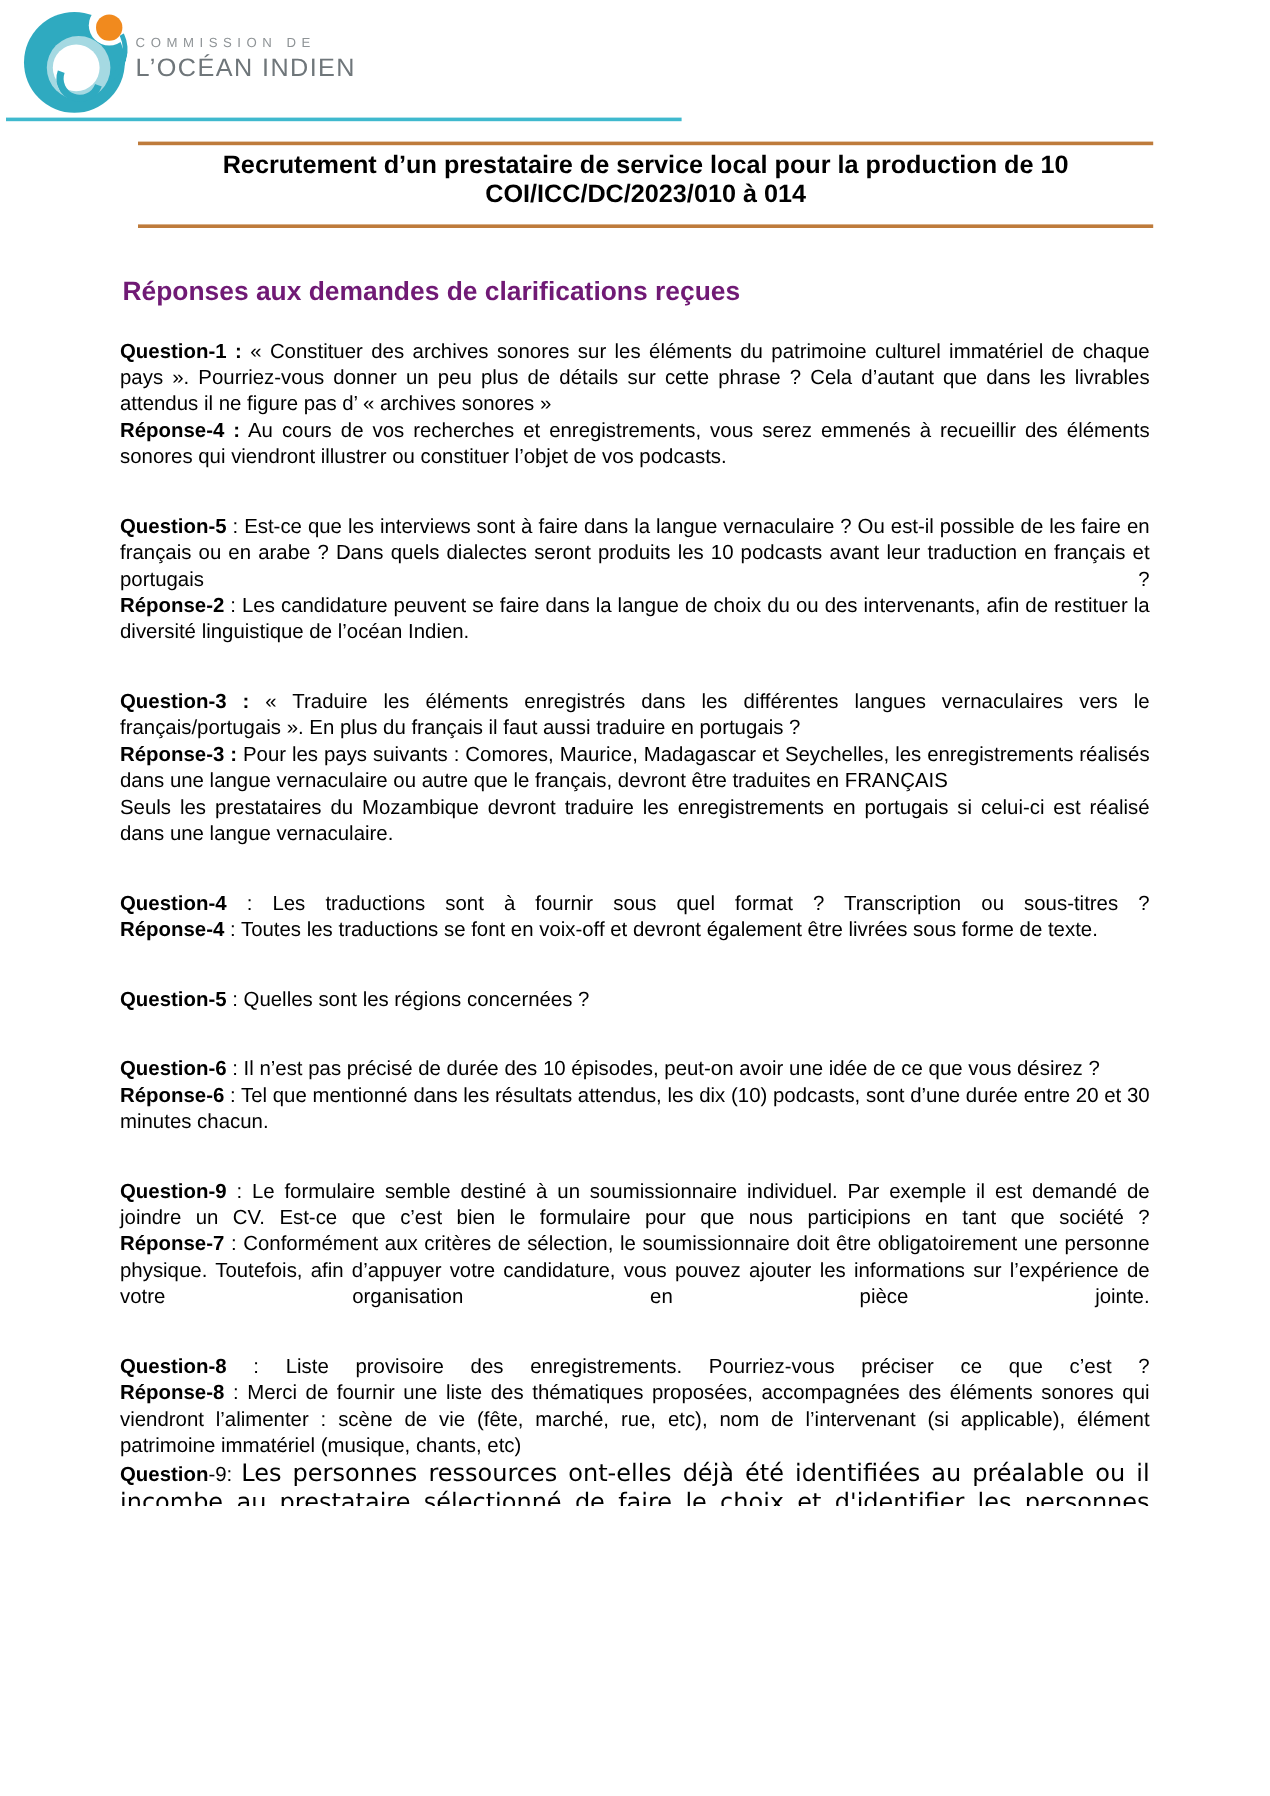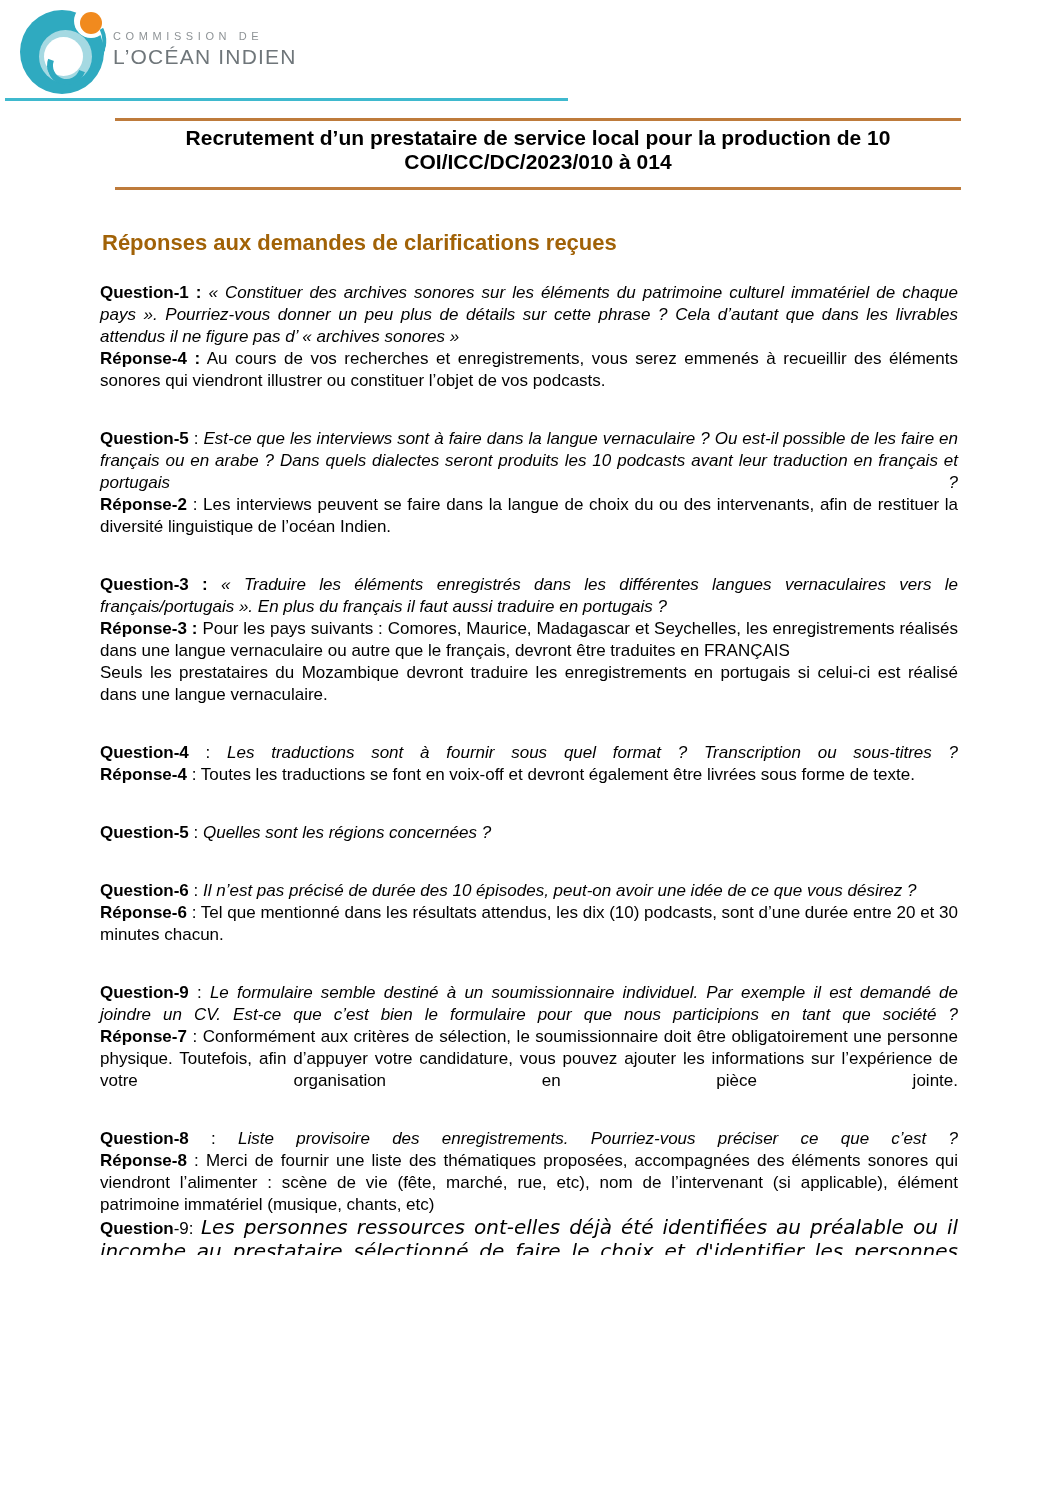--- a/index.html
+++ b/index.html
@@ -25,31 +25,31 @@
   
   .teal-rule{position:absolute;left:5px;top:98px;width:563px;height:3px;background:#3FB9CE;}
 
   
   .title-block{position:absolute;left:115px;top:118px;width:846px;text-align:center;}
   .title-rule-top{border-top:3px solid #BE7B3B;margin-bottom:5px;}
   .title-line{font-weight:bold;font-size:21px;line-height:24px;}
   .title-rule-bottom{border-top:3px solid #BE7B3B;margin-top:13px;}
 
   
-  .section-heading{position:absolute;left:102px;top:230px;font-size:22px;font-weight:bold;color:#a16207;}
+  .section-heading{position:absolute;left:102px;top:230px;font-size:22px;font-weight:bold;color:#701a75;}
 
   
   .content{position:absolute;left:100px;top:282px;width:858px;
            font-size:17px;line-height:22px;text-align:justify;}
   .qa-block{margin-bottom:36px;}
   .qa-block.tight{margin-bottom:0;}
   .para{text-align:justify;}
   .stretch-last{text-align-last:justify;}
   .b{font-weight:bold;}
-  .i{font-style:italic;}
+  .i{}
   .q9{font-family:"DejaVu Sans",sans-serif;font-size:20px;}
 </style>
 </head>
 <body>
 
 <div class="page">
 
   <div class="logo">
     <span class="lc ring"></span>
     <span class="lc notch"></span>
@@ -77,21 +77,21 @@
 
   <div class="content">
 
     <div class="qa-block">
       <div class="para"><span class="b">Question-1 :</span><span> </span><span class="i">« Constituer des archives sonores sur les éléments du patrimoine culturel immatériel de chaque pays ». Pourriez-vous donner un peu plus de détails sur cette phrase ? Cela d’autant que dans les livrables attendus il ne figure pas d’ « archives sonores »</span></div>
       <div class="para"><span class="b">Réponse-4 :</span><span> </span><span>Au cours de vos recherches et enregistrements, vous serez emmenés à recueillir des éléments sonores qui viendront illustrer ou constituer l’objet de vos podcasts.</span></div>
     </div>
 
     <div class="qa-block">
       <div class="para stretch-last"><span class="b">Question-5</span><span> : </span><span class="i">Est-ce que les interviews sont à faire dans la langue vernaculaire ? Ou est-il possible de les faire en français ou en arabe ? Dans quels dialectes seront produits les 10 podcasts avant leur traduction en français et portugais ?</span></div>
-      <div class="para"><span class="b">Réponse-2</span><span> : </span><span>Les interviews peuvent se faire dans la langue de choix du ou des intervenants, afin de restituer la diversité linguistique de l’océan Indien.</span></div>
+      <div class="para"><span class="b">Réponse-2</span><span> : </span><span>Les candidature peuvent se faire dans la langue de choix du ou des intervenants, afin de restituer la diversité linguistique de l’océan Indien.</span></div>
     </div>
 
     <div class="qa-block">
       <div class="para"><span class="b">Question-3 :</span><span> </span><span class="i">« Traduire les éléments enregistrés dans les différentes langues vernaculaires vers le français/portugais ». En plus du français il faut aussi traduire en portugais ?</span></div>
       <div class="para"><span class="b">Réponse-3 :</span><span> </span><span>Pour les pays suivants : Comores, Maurice, Madagascar et Seychelles, les enregistrements réalisés dans une langue vernaculaire ou autre que le français, devront être traduites en FRANÇAIS</span></div>
       <div class="para">Seuls les prestataires du Mozambique devront traduire les enregistrements en portugais si celui-ci est réalisé dans une langue vernaculaire.</div>
     </div>
 
     <div class="qa-block">
       <div class="para stretch-last"><span class="b">Question-4</span><span> : </span><span class="i">Les traductions sont à fournir sous quel format ? Transcription ou sous-titres ?</span></div>

